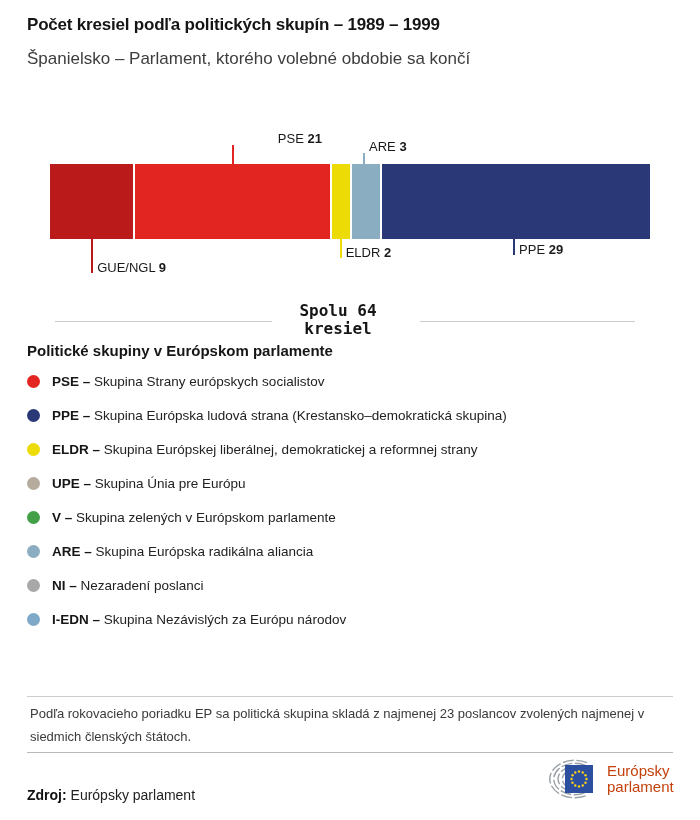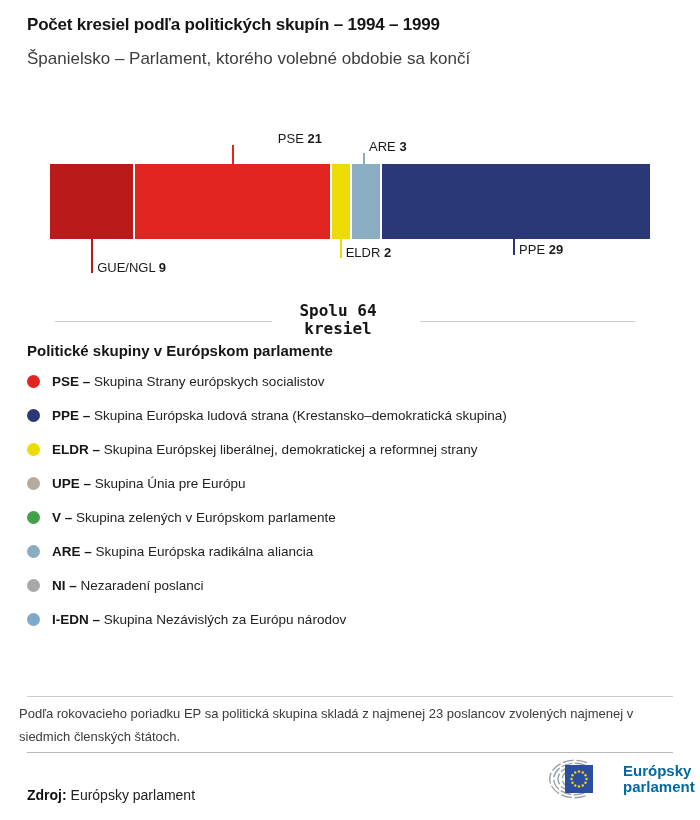--- a/index.html
+++ b/index.html
@@ -30,31 +30,31 @@
   
   #legend-heading{left:27px;top:342px;font-size:15px;font-weight:bold;color:#161616;}
   #legend{left:27px;top:364px;width:650px;}
   .lrow{display:flex;align-items:center;height:34px;}
   .dot{width:13px;height:13px;border-radius:50%;margin-right:12px;flex:0 0 13px;}
   .ltext{font-size:13.5px;color:#222;}
   .ltext b{font-weight:bold;color:#161616;}
 
   
   #divider-1{left:27px;top:696px;width:646px;height:1px;background:#cccccc;}
-  #footnote{left:19px;top:702px;width:644px;font-size:13px;line-height:23px;color:#3a3a3a;}
+  #footnote{left:30px;top:702px;width:644px;font-size:13px;line-height:23px;color:#3a3a3a;}
   #divider-2{left:27px;top:752px;width:646px;height:1px;background:#b9b9b9;}
   #source{left:27px;top:787px;font-size:14px;color:#222;}
   #source b{font-weight:bold;color:#111;}
   #logo{left:525px;top:756px;display:flex;align-items:center;}
-  #logo-text{font-size:15px;font-weight:bold;color:#0369a1;line-height:16px;margin-left:22px;}
+  #logo-text{font-size:15px;font-weight:normal;color:#c2410c;line-height:16px;margin-left:6px;}
 </style>
 </head>
 <body>
 
-<div class="abs" id="title">Počet kresiel podľa politických skupín – 1994 – 1999</div>
+<div class="abs" id="title">Počet kresiel podľa politických skupín – 1989 – 1999</div>
 <div class="abs" id="subtitle">Španielsko – Parlament, ktorého volebné obdobie sa končí</div>
 
 <div class="abs" id="chart">
   <div id="bar">
       <div class="seg" style="flex-grow: 9; background: rgb(187, 26, 26);"></div>
       <div class="seg" style="flex-grow: 21; background: rgb(227, 37, 33);"></div>
       <div class="seg" style="flex-grow: 2; background: rgb(237, 219, 6);"></div>
       <div class="seg" style="flex-grow: 3; background: rgb(139, 173, 194);"></div>
       <div class="seg" style="flex-grow: 29; background: rgb(42, 56, 120);"></div>
     </div>

